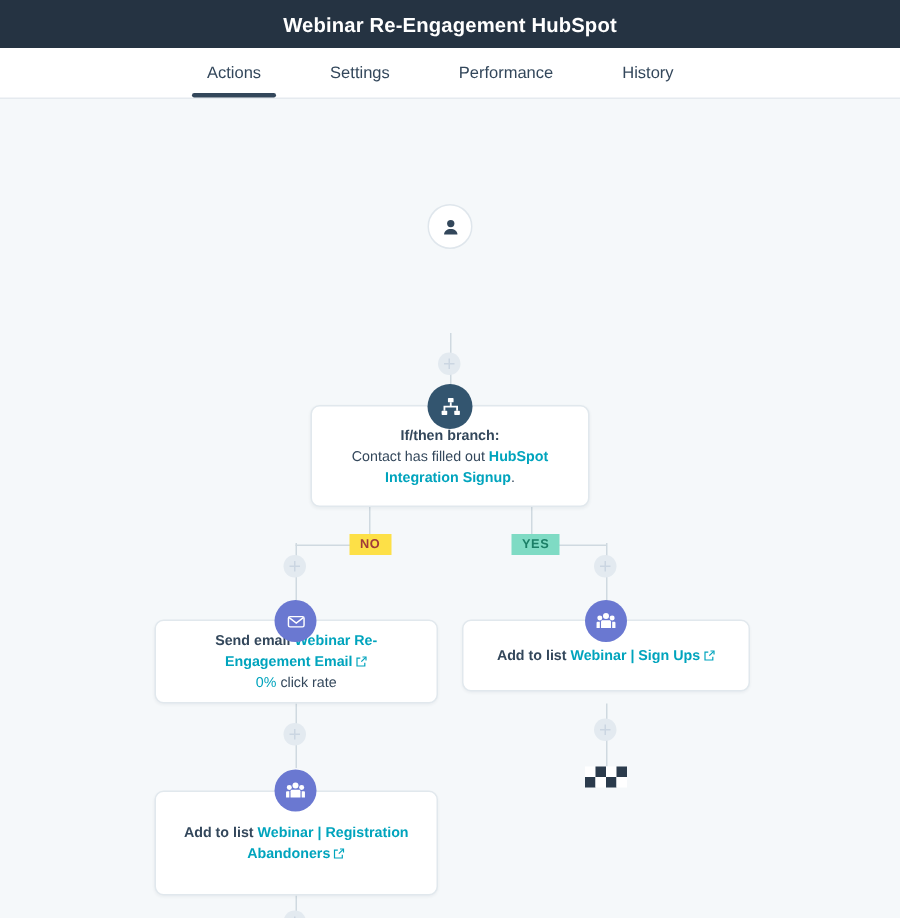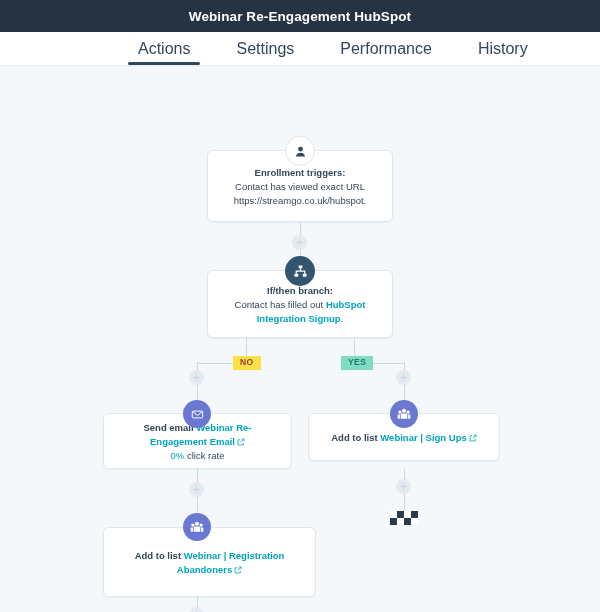--- a/index.html
+++ b/index.html
@@ -20,21 +20,21 @@
     color: #ffffff; font-size: 13.5px; font-weight: 600; letter-spacing: .1px;
   }
   .tabbar {
     height: 34px; background: #ffffff;
     display: flex; align-items: stretch; padding-left: 128px;
     border-bottom: 1px solid #e5eaef;
   }
   .tab {
     position: relative; display: flex; align-items: center;
     padding: 0 10px; margin-right: 26px;
-    font-size: 16px; color: #33475b; cursor: pointer; white-space: nowrap;
+    font-size: 11px; color: #33475b; cursor: pointer; white-space: nowrap;
   }
   .tab.active { color: #33475b; font-weight: 400; }
   .tab.active::after {
     content: ""; position: absolute; left: 0; right: 0; bottom: 0;
     height: 3px; background: #33475b; border-radius: 2px;
   }
 
   
   .canvas { position: relative; width: 600px; height: 546px; background: #f5f8fa; }
 
@@ -145,27 +145,20 @@
 
     <div class="vline" style="left:403.5px; top:403px; height:42px;"></div>
     <div class="plus" style="left:396px; top:413px;"></div>
 
     <div class="node-icon outline" style="left:285px; top:70px;">
       <svg width="13" height="13" viewBox="0 0 16 16" fill="#33475b" aria-hidden="true">
         <circle cx="8" cy="5" r="3"></circle>
         <path d="M2.5 14c0-3 2.6-4.6 5.5-4.6s5.5 1.6 5.5 4.6z"></path>
       </svg>
     </div>
-    <div class="card" style="left:207px; top:84px; width:186px; height:72px;">
-      <div class="card-text">
-        <span class="lbl">Enrollment triggers:</span><br>
-        <span>Contact has viewed exact URL</span><br>
-        <span>https://streamgo.co.uk/hubspot.</span>
-      </div>
-    </div>
 
     <div class="node-icon navy" style="left:285px; top:190px;">
       <svg width="15" height="15" viewBox="0 0 16 16" fill="none" stroke="#ffffff" stroke-width="1.3" aria-hidden="true">
         <rect x="6" y="1.5" width="4" height="3" rx=".5" fill="#ffffff" stroke="none"></rect>
         <rect x="1.5" y="10.5" width="4" height="3" rx=".5" fill="#ffffff" stroke="none"></rect>
         <rect x="10.5" y="10.5" width="4" height="3" rx=".5" fill="#ffffff" stroke="none"></rect>
         <path d="M8 4.5v3M3.5 10.5v-3h9v3" stroke="#ffffff"></path>
       </svg>
     </div>
     <div class="card" style="left:207px; top:204px; width:186px; height:68px;">
@@ -219,21 +212,21 @@
     <div class="node-icon purple" style="left:183px; top:447px;">
       <svg width="14" height="14" viewBox="0 0 16 16" fill="#ffffff" aria-hidden="true">
         <circle cx="8" cy="4.2" r="2.3"></circle>
         <circle cx="3.3" cy="5.8" r="1.9"></circle>
         <circle cx="12.7" cy="5.8" r="1.9"></circle>
         <path d="M4.2 13.4V8.6c0-.6.5-1.1 1.1-1.1h5.4c.6 0 1.1.5 1.1 1.1v4.8z"></path>
         <path d="M.8 13.4V9.5c0-.5.4-.9.9-.9h1.6v4.8z"></path>
         <path d="M15.2 13.4V9.5c0-.5-.4-.9-.9-.9h-1.6v4.8z"></path>
       </svg>
     </div>
-    <div class="card" style="left:103px; top:461px; width:213px; height:70px;">
+    <div class="card" style="left:103px; top:461px; width:189px; height:70px;">
       <div class="card-text">
         <span class="lbl">Add to list </span><span class="link">Webinar | Registration Abandoners</span><span class="extlink-icon">
           <svg width="8" height="8" viewBox="0 0 12 12" fill="none" stroke="#00a4bd" stroke-width="1.2" aria-hidden="true">
             <path d="M7 1.5h3.5V5"></path>
               <path d="M10.2 1.8L5.8 6.2"></path>
             <path d="M9.3 7.2v3.3H1.5V2.7h3.3"></path>
           </svg>
         </span>
       </div>
     </div>

